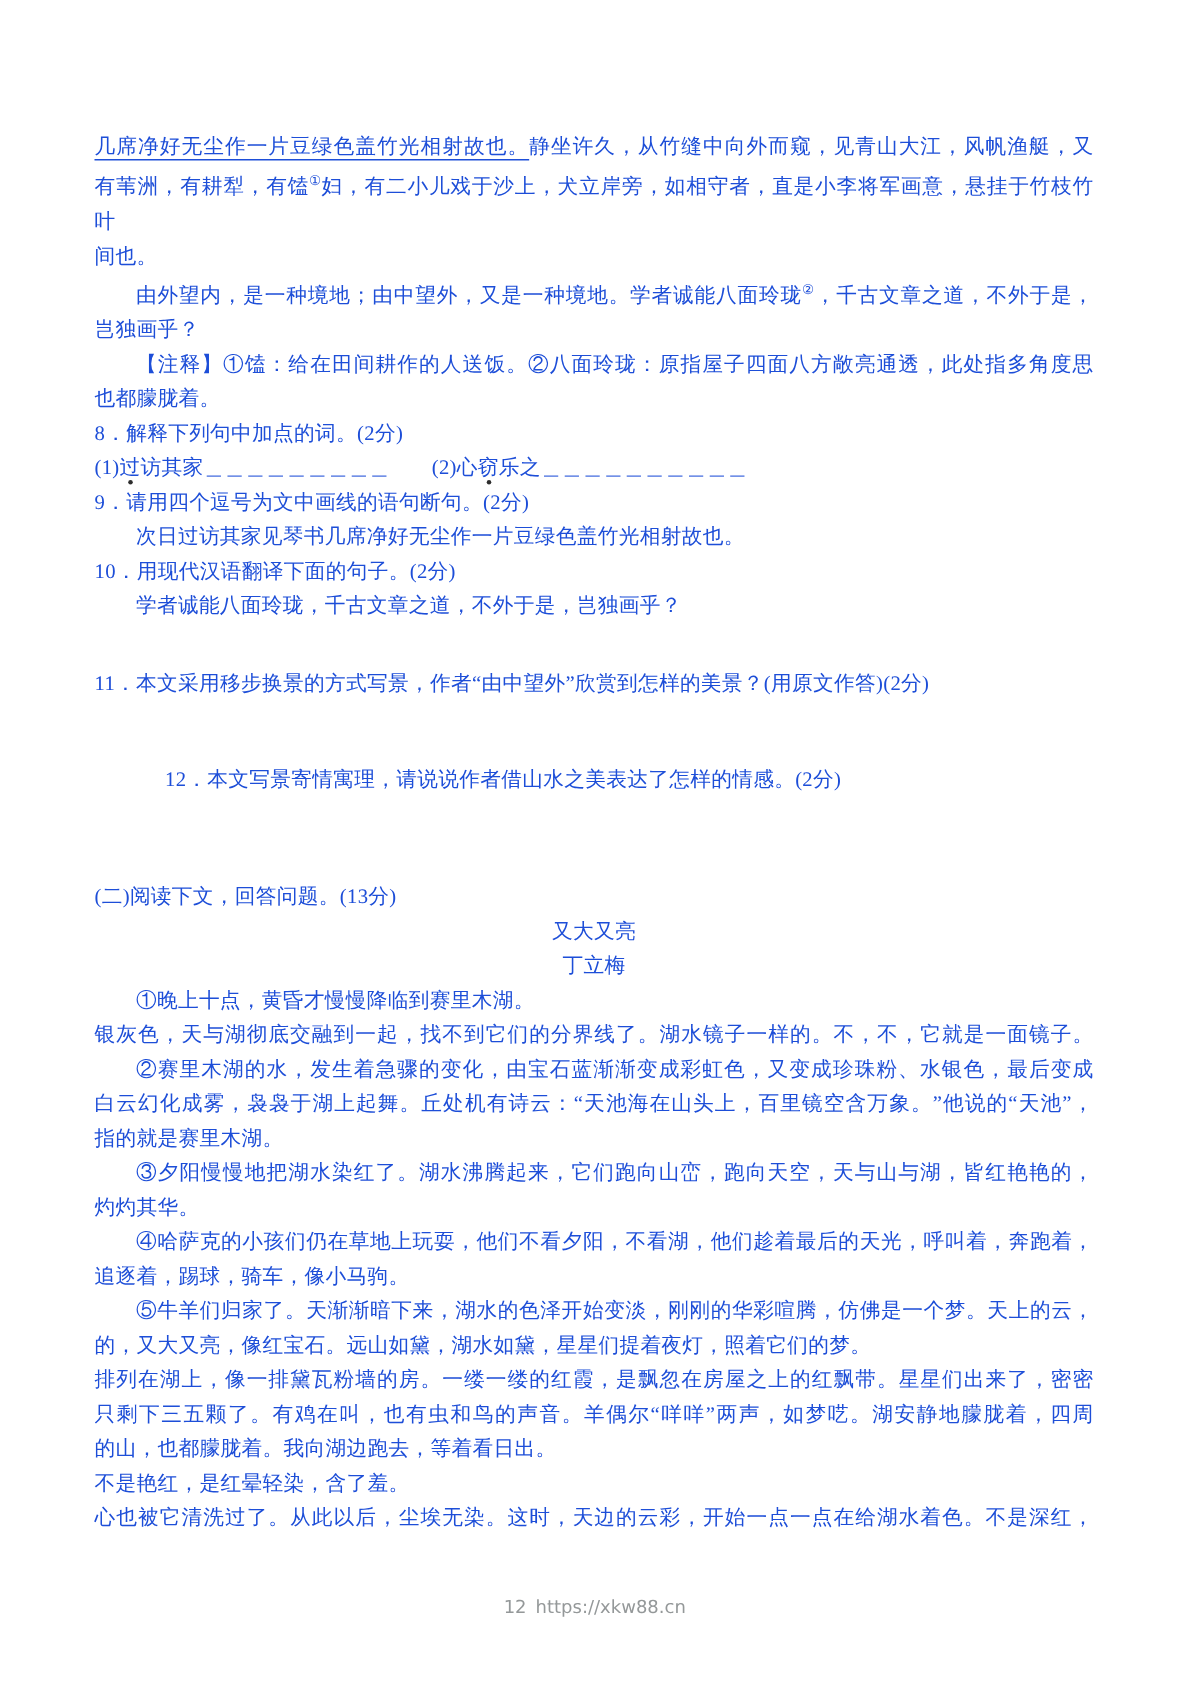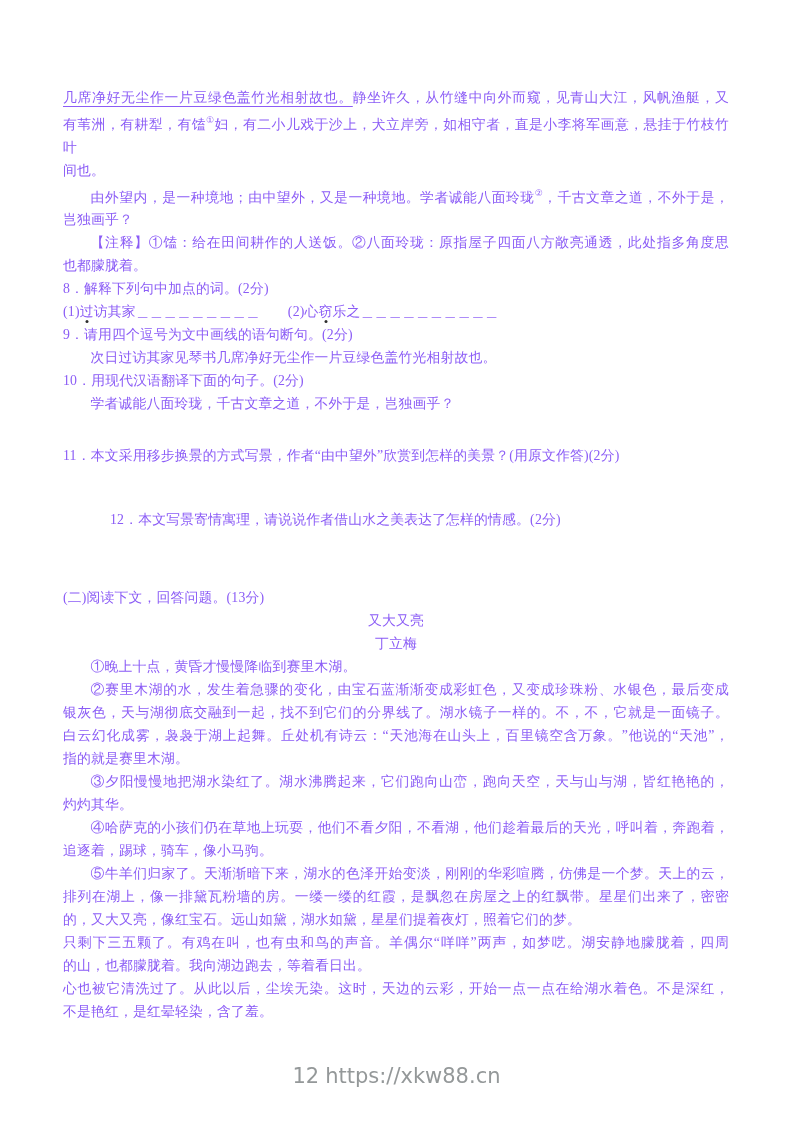--- a/index.html
+++ b/index.html
@@ -15,21 +15,21 @@
     height:1122px;
     background:#ffffff;
     overflow:hidden;
     font-family:"Liberation Serif","DejaVu Serif",serif;
   }
   .doc{
     position:absolute;
     left:63px;
     top:86px;
     width:666px;
-    color:#8b5cf6;
+    color:#1d4ed8;
     font-size:13.8px;
     line-height:23px;
     letter-spacing:0.2px;
   }
   .line{
     min-height:23px;
     text-align:left;
   }
   .line.fill{
     text-align:justify;
@@ -68,21 +68,21 @@
   .blank{
     letter-spacing:0;
   }
   .footer{
     position:absolute;
     left:0;
     right:0;
     top:1064px;
     text-align:center;
     color:#949899;
-    font-size:21px;
+    font-size:12px;
     font-family:"DejaVu Sans","Liberation Sans",sans-serif;
   }
   .footer span{ padding:0 3px; }
 </style>
 </head>
 <body>
 
 <div class="page">
   <div class="doc" id="doc-lines">
       <div class="line fill"><span class="ul">几席净好无尘作一片豆绿色盖竹光相射故也。</span><span>静坐许久，从竹缝中向外而窥，见青山大江，风帆渔艇，又</span></div>
@@ -98,32 +98,32 @@
       <div class="line"><span>9．请用四个逗号为文中画线的语句断句。(2分)</span></div>
       <div class="line indent"><span>次日过访其家见琴书几席净好无尘作一片豆绿色盖竹光相射故也。</span></div>
       <div class="line"><span>10．用现代汉语翻译下面的句子。(2分)</span></div>
       <div class="line indent"><span>学者诚能八面玲珑，千古文章之道，不外于是，岂独画乎？</span></div>
       <div class="line" style="margin-top: 29px;"><span>11．本文采用移步换景的方式写景，作者“由中望外”欣赏到怎样的美景？(用原文作答)(2分)</span></div>
       <div class="line" style="margin-top: 41px; margin-left: 47px;"><span>12．本文写景寄情寓理，请说说作者借山水之美表达了怎样的情感。(2分)</span></div>
       <div class="line" style="margin-top: 55px;"><span>(二)阅读下文，回答问题。(13分)</span></div>
       <div class="line center"><span>又大又亮</span></div>
       <div class="line center"><span>丁立梅</span></div>
       <div class="line indent"><span>①晚上十点，黄昏才慢慢降临到赛里木湖。</span></div>
+      <div class="line fill"><span>银灰色，天与湖彻底交融到一起，找不到它们的分界线了。湖水镜子一样的。不，不，它就是一面镜子。</span></div>
       <div class="line indent fill"><span>②赛里木湖的水，发生着急骤的变化，由宝石蓝渐渐变成彩虹色，又变成珍珠粉、水银色，最后变成</span></div>
-      <div class="line fill"><span>银灰色，天与湖彻底交融到一起，找不到它们的分界线了。湖水镜子一样的。不，不，它就是一面镜子。</span></div>
       <div class="line fill"><span>白云幻化成雾，袅袅于湖上起舞。丘处机有诗云：“天池海在山头上，百里镜空含万象。”他说的“天池”，</span></div>
       <div class="line"><span>指的就是赛里木湖。</span></div>
       <div class="line indent fill"><span>③夕阳慢慢地把湖水染红了。湖水沸腾起来，它们跑向山峦，跑向天空，天与山与湖，皆红艳艳的，</span></div>
       <div class="line"><span>灼灼其华。</span></div>
       <div class="line indent fill"><span>④哈萨克的小孩们仍在草地上玩耍，他们不看夕阳，不看湖，他们趁着最后的天光，呼叫着，奔跑着，</span></div>
       <div class="line"><span>追逐着，踢球，骑车，像小马驹。</span></div>
       <div class="line indent fill"><span>⑤牛羊们归家了。天渐渐暗下来，湖水的色泽开始变淡，刚刚的华彩喧腾，仿佛是一个梦。天上的云，</span></div>
+      <div class="line"><span>的，又大又亮，像红宝石。远山如黛，湖水如黛，星星们提着夜灯，照着它们的梦。</span></div>
       <div class="line fill"><span>排列在湖上，像一排黛瓦粉墙的房。一缕一缕的红霞，是飘忽在房屋之上的红飘带。星星们出来了，密密</span></div>
-      <div class="line"><span>的，又大又亮，像红宝石。远山如黛，湖水如黛，星星们提着夜灯，照着它们的梦。</span></div>
       <div class="line fill"><span>只剩下三五颗了。有鸡在叫，也有虫和鸟的声音。羊偶尔“咩咩”两声，如梦呓。湖安静地朦胧着，四周</span></div>
       <div class="line"><span>的山，也都朦胧着。我向湖边跑去，等着看日出。</span></div>
+      <div class="line"><span>不是艳红，是红晕轻染，含了羞。</span></div>
       <div class="line fill"><span>心也被它清洗过了。从此以后，尘埃无染。这时，天边的云彩，开始一点一点在给湖水着色。不是深红，</span></div>
-      <div class="line"><span>不是艳红，是红晕轻染，含了羞。</span></div>
     </div>
   <div class="footer">
     <span>12</span><span>https://xkw88.cn</span>
   </div>
 </div>
 
 </body></html>

